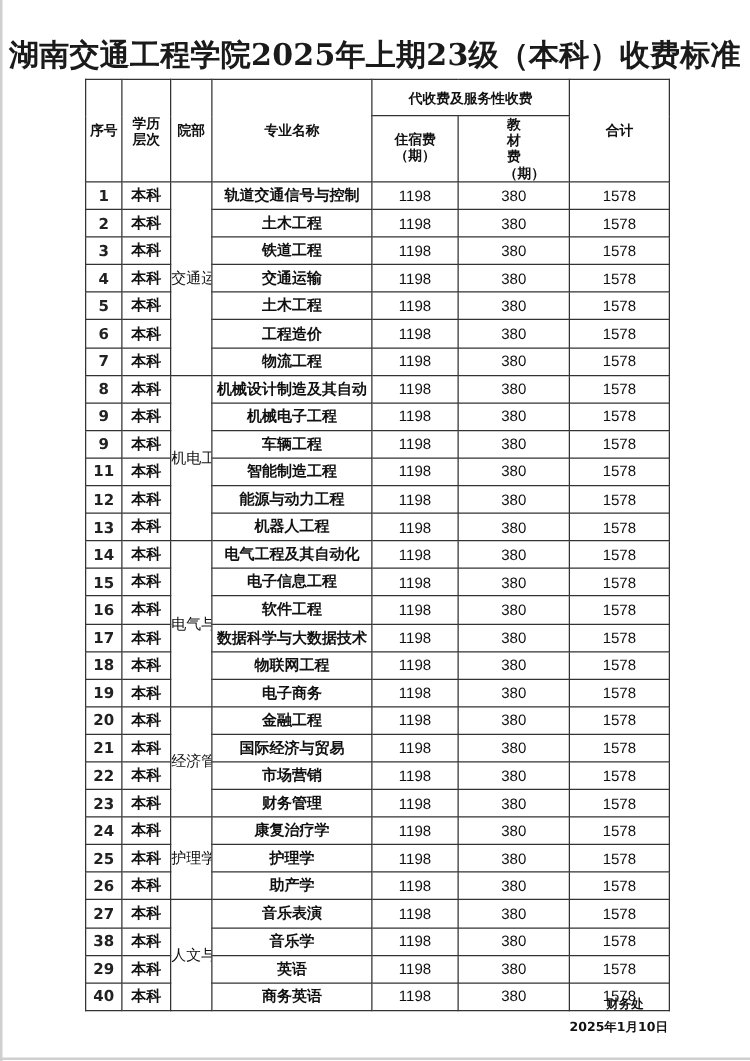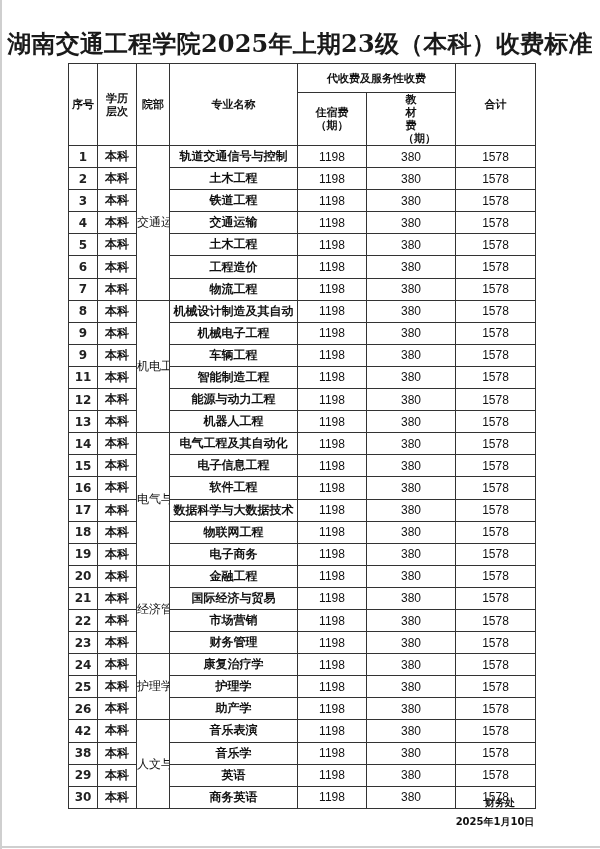--- a/index.html
+++ b/index.html
@@ -268,21 +268,21 @@
       </tr>
       <tr>
         <td class="c-no">26</td>
         <td class="c-lvl">本科</td>
         <td class="c-major">助产学</td>
         <td class="c-num">1198</td>
         <td class="c-num">380</td>
         <td class="c-num">1578</td>
       </tr>
       <tr>
-        <td class="c-no">42</td>
+        <td class="c-no">27</td>
         <td class="c-lvl">本科</td>
         <td class="c-dept" rowspan="4">人文与艺术学院</td>
         <td class="c-major">音乐表演</td>
         <td class="c-num">1198</td>
         <td class="c-num">380</td>
         <td class="c-num">1578</td>
       </tr>
       <tr>
         <td class="c-no">38</td>
         <td class="c-lvl">本科</td>
@@ -293,21 +293,21 @@
       </tr>
       <tr>
         <td class="c-no">29</td>
         <td class="c-lvl">本科</td>
         <td class="c-major">英语</td>
         <td class="c-num">1198</td>
         <td class="c-num">380</td>
         <td class="c-num">1578</td>
       </tr>
       <tr>
-        <td class="c-no">30</td>
+        <td class="c-no">40</td>
         <td class="c-lvl">本科</td>
         <td class="c-major">商务英语</td>
         <td class="c-num">1198</td>
         <td class="c-num">380</td>
         <td class="c-num">1578</td>
       </tr>
     </tbody>
 </table>
 
 <div class="footer-dept">财务处</div>

